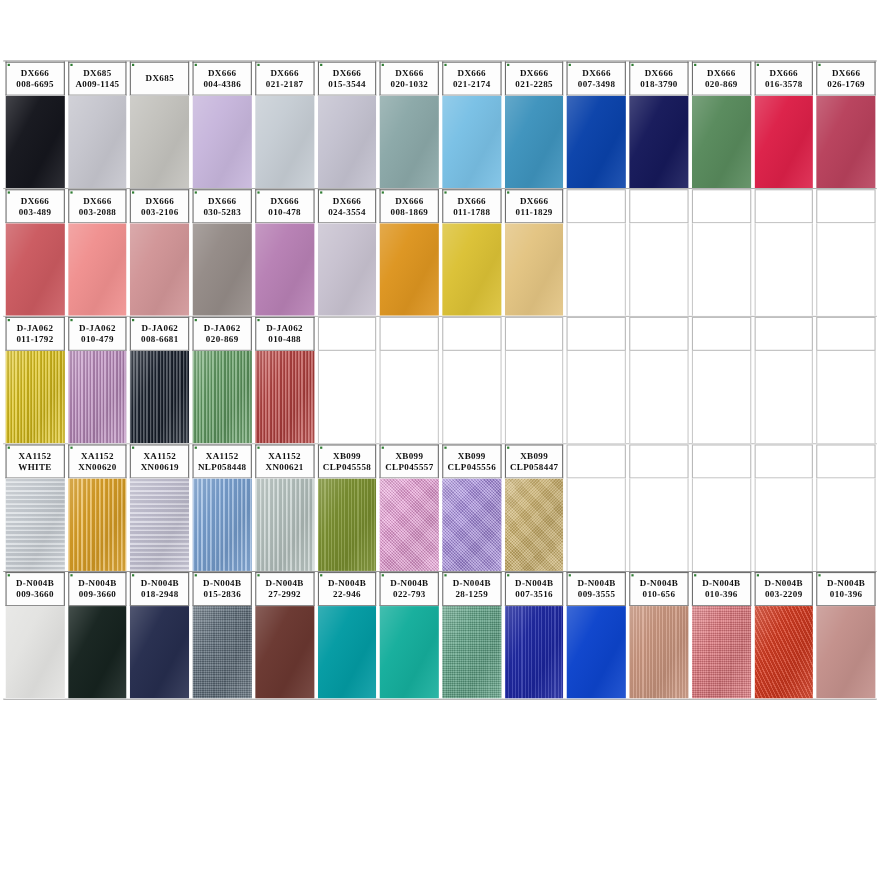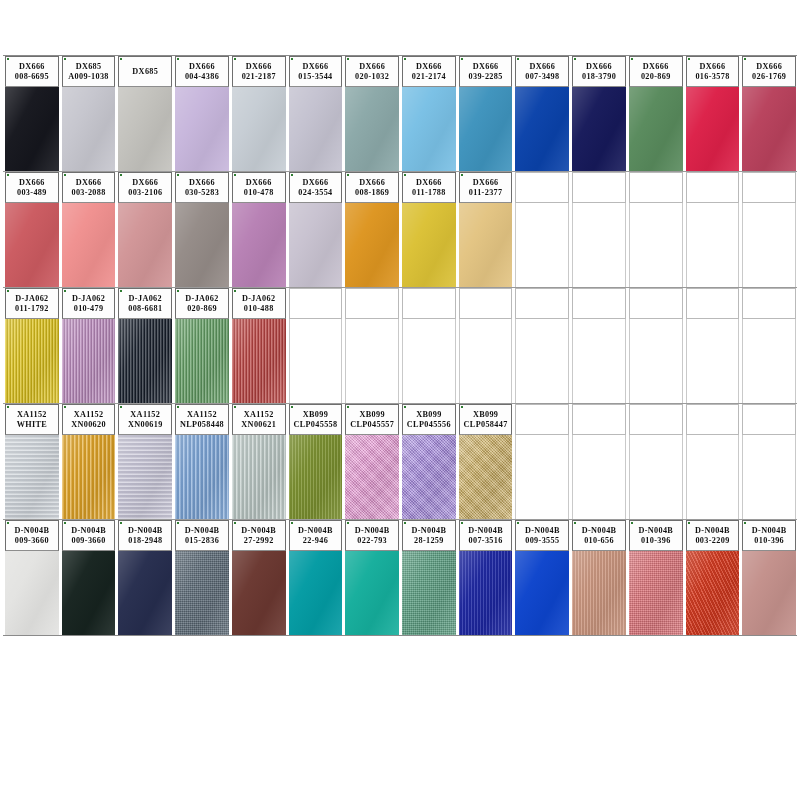--- a/index.html
+++ b/index.html
@@ -197,21 +197,21 @@
             <span class="lbl-line">008-6695</span>
           </div>
           <div class="cell-swatch">
             <div class="swatch-fill" style="background-color: rgb(21, 22, 29);"></div>
           </div>
         </div>
         <div class="swatch-cell tex-plain">
           <div class="cell-label">
             <span class="reg-dot"></span>
             <span class="lbl-line">DX685</span>
-            <span class="lbl-line">A009-1038</span>
+            <span class="lbl-line">A009-1145</span>
           </div>
           <div class="cell-swatch">
             <div class="swatch-fill" style="background-color: rgb(198, 198, 206);"></div>
           </div>
         </div>
         <div class="swatch-cell tex-plain">
           <div class="cell-label">
             <span class="reg-dot"></span>
             <span class="lbl-line">DX685</span>
           </div>
@@ -266,21 +266,21 @@
             <span class="lbl-line">021-2174</span>
           </div>
           <div class="cell-swatch">
             <div class="swatch-fill" style="background-color: rgb(121, 192, 229);"></div>
           </div>
         </div>
         <div class="swatch-cell tex-plain">
           <div class="cell-label">
             <span class="reg-dot"></span>
             <span class="lbl-line">DX666</span>
-            <span class="lbl-line">039-2285</span>
+            <span class="lbl-line">021-2285</span>
           </div>
           <div class="cell-swatch">
             <div class="swatch-fill" style="background-color: rgb(62, 147, 189);"></div>
           </div>
         </div>
         <div class="swatch-cell tex-plain">
           <div class="cell-label">
             <span class="reg-dot"></span>
             <span class="lbl-line">DX666</span>
             <span class="lbl-line">007-3498</span>
@@ -408,21 +408,21 @@
             <span class="lbl-line">011-1788</span>
           </div>
           <div class="cell-swatch">
             <div class="swatch-fill" style="background-color: rgb(219, 193, 53);"></div>
           </div>
         </div>
         <div class="swatch-cell tex-plain">
           <div class="cell-label">
             <span class="reg-dot"></span>
             <span class="lbl-line">DX666</span>
-            <span class="lbl-line">011-2377</span>
+            <span class="lbl-line">011-1829</span>
           </div>
           <div class="cell-swatch">
             <div class="swatch-fill" style="background-color: rgb(227, 196, 130);"></div>
           </div>
         </div>
         <div class="swatch-cell tex-plain">
           <div class="cell-label is-empty"></div>
           <div class="cell-swatch is-empty"></div>
         </div>
         <div class="swatch-cell tex-plain">

